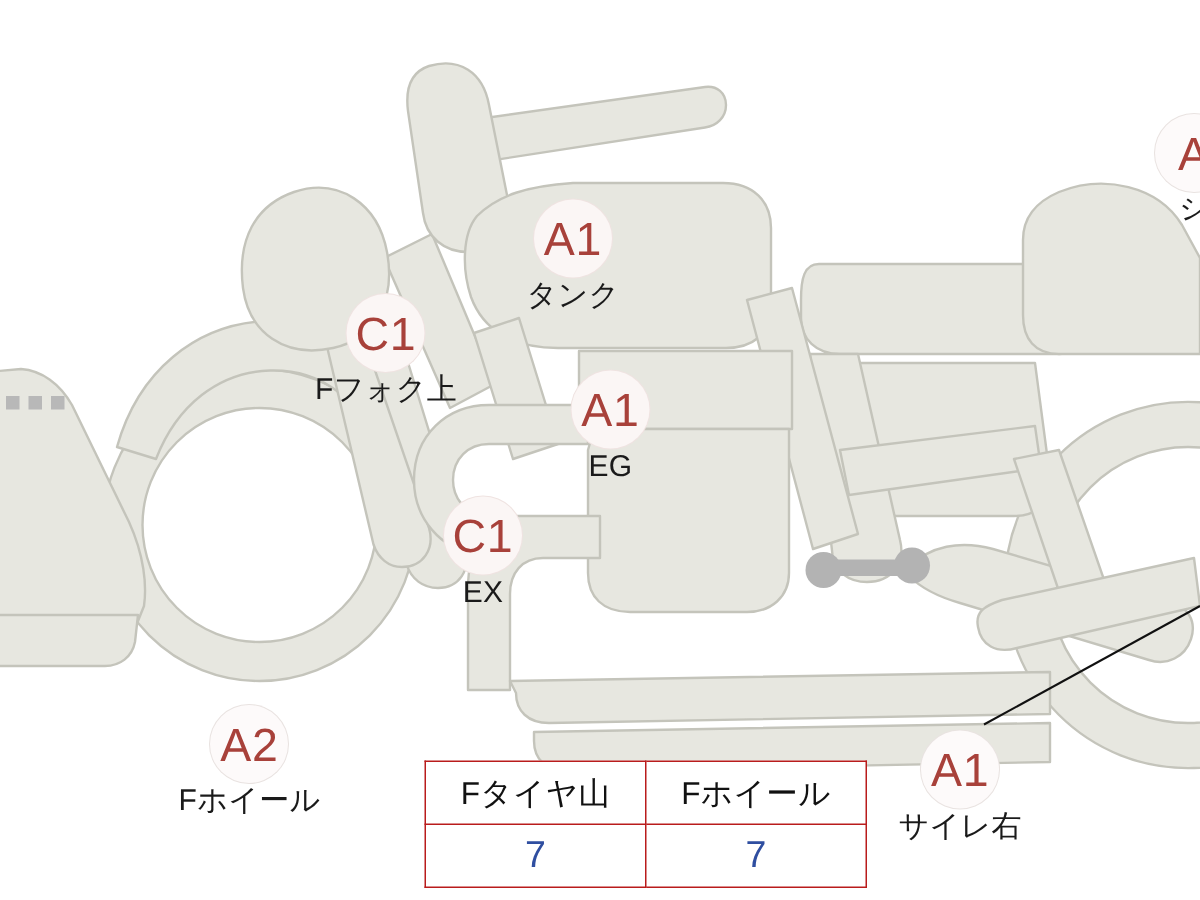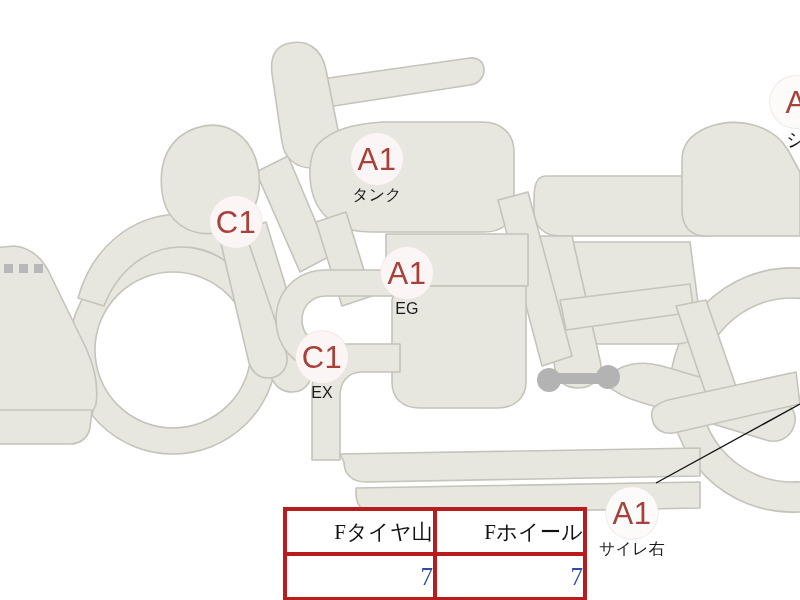--- a/index.html
+++ b/index.html
@@ -47,21 +47,21 @@
     letter-spacing: 0.5px;
     color: #a8413a;
     box-shadow: 0 0 0 0.7px #efe3e1;
   }
   .badge.faint {
     background: #fdfafa;
     box-shadow: 0 0 0 0.7px #e9e3e1;
   }
   .caption {
     margin-top: 1px;
-    font-size: 16px;
+    font-size: 20px;
     line-height: 1.15;
     color: #1a1a1a;
     letter-spacing: 0.2px;
   }
   .caption.small {
     font-size: 19px;
   }
 
   
   #marker-tank     { left: 351px; top: 133px; }
@@ -80,27 +80,26 @@
   #tire-table {
     position: absolute;
     left: 283px;
     top: 507px;
     border-collapse: collapse;
     background: #ffffff;
     table-layout: fixed;
   }
   #tire-table th,
   #tire-table td {
-    border: 4px solid #b91c1c;
+    border: 1px solid #b91c1c;
     width: 146px;
     height: 41px;
-    text-align: right;
+    text-align: center;
     vertical-align: middle;
     padding: 0;
-    font-family: Liberation Serif, serif;
   }
   #tire-table th {
     font-size: 21px;
     font-weight: normal;
     color: #111111;
     letter-spacing: 0.3px;
   }
   #tire-table td {
     font-size: 25px;
     color: #2f4ea0;
@@ -203,32 +202,37 @@
     <line x1="656" y1="483" x2="800" y2="404" stroke="#111111" stroke-width="1.4"></line>
   </svg>
 
   <div class="marker" id="marker-tank">
     <div class="badge">A1</div>
     <div class="caption">タンク</div>
   </div>
 
   <div class="marker" id="marker-ffork">
     <div class="badge">C1</div>
+    <div class="caption">Fフォク上</div>
   </div>
 
   <div class="marker" id="marker-eg">
     <div class="badge">A1</div>
     <div class="caption">EG</div>
   </div>
 
   <div class="marker" id="marker-ex">
     <div class="badge">C1</div>
     <div class="caption">EX</div>
   </div>
 
+  <div class="marker" id="marker-fwheel">
+    <div class="badge faint">A2</div>
+    <div class="caption">Fホイール</div>
+  </div>
 
   <div class="marker" id="marker-silencer">
     <div class="badge faint">A1</div>
     <div class="caption">サイレ右</div>
   </div>
 
   <div class="marker" id="marker-seat">
     <div class="badge faint">A</div>
     <div class="caption small">シ</div>
   </div>

